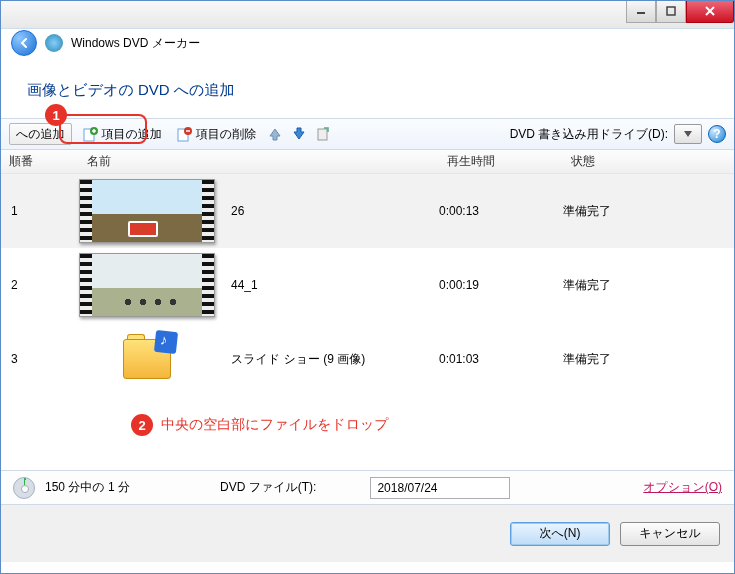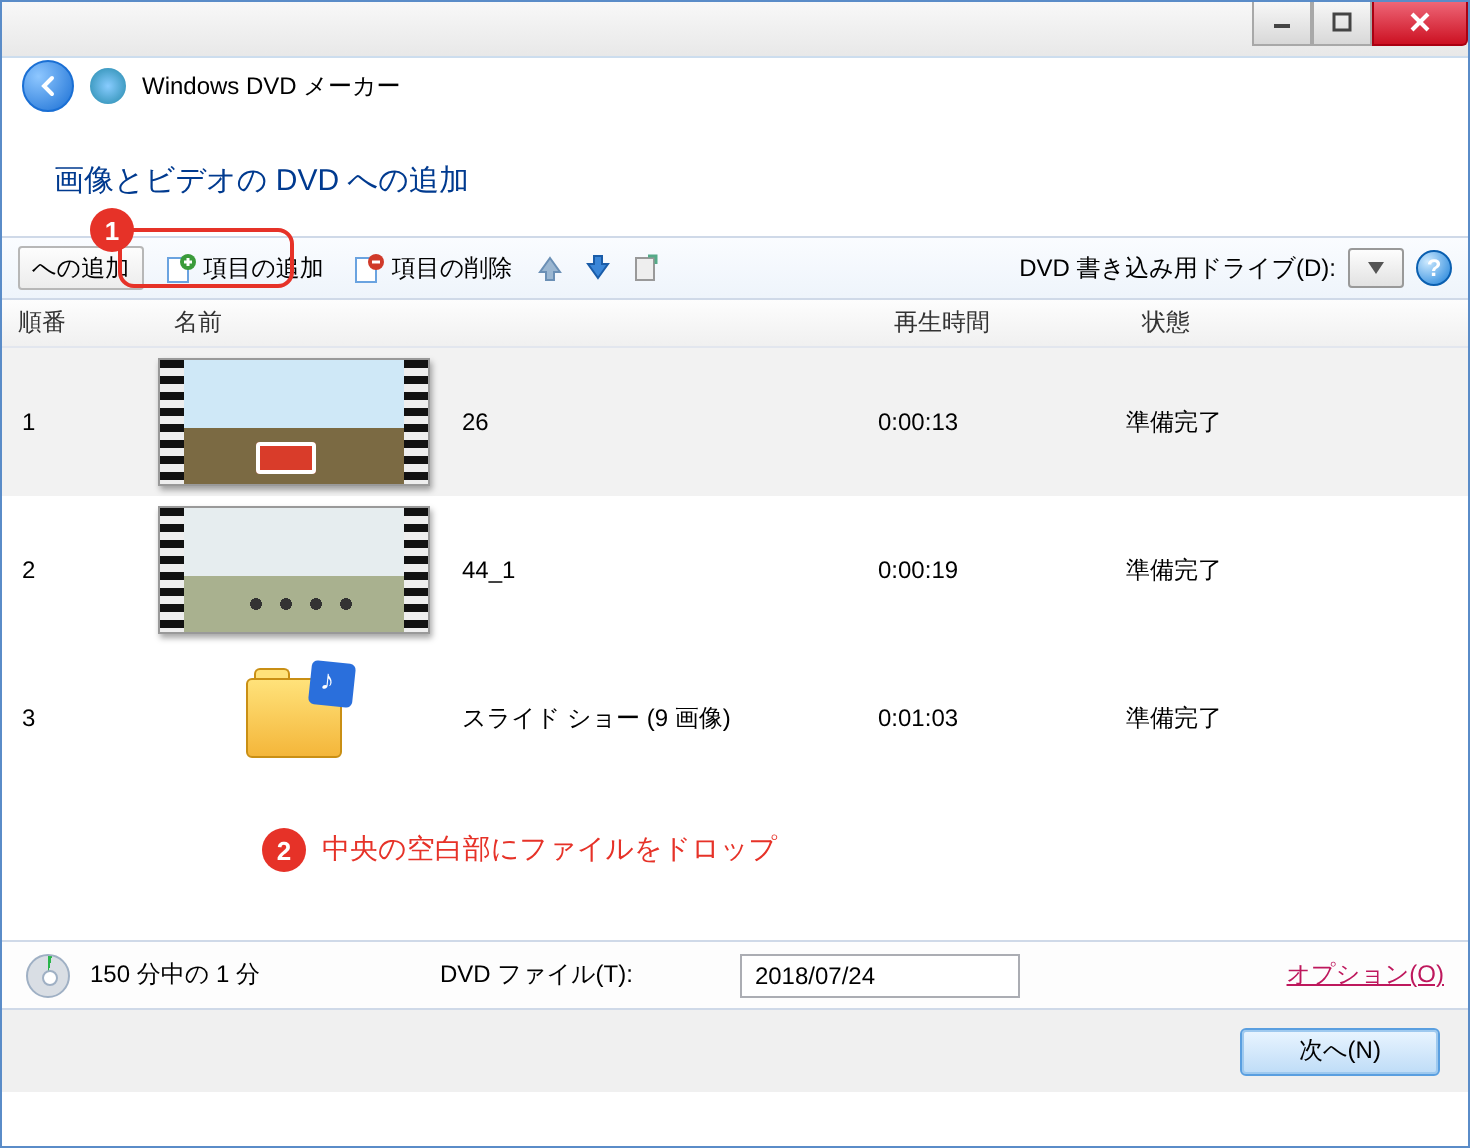--- a/index.html
+++ b/index.html
@@ -54,21 +54,21 @@
 .rowname { padding-left: 12px; }
 .droplabel { display: flex; align-items: center; gap: 8px; padding: 18px 0 0 130px; color: #e63228; font-size: 14px; }
 .badge { width: 22px; height: 22px; border-radius: 50%; background: #e63228; color: #fff; display: flex; align-items: center; justify-content: center; font-size: 13px; font-weight: bold; }
 .callout1 { position: absolute; left: 44px; top: -15px; width: 22px; height: 22px; border-radius: 50%; background: #e63228; color:#fff; display:flex; align-items:center; justify-content:center; font-size:13px; font-weight: bold; z-index: 5; }
 .callout1box { position: absolute; left: 58px; top: -5px; width: 88px; height: 30px; border: 2px solid #e63228; border-radius: 8px; z-index: 4; pointer-events: none; }
 .statusbar { height: 34px; border-top: 1px solid #cfd9e8; background: #fdfdfd; display: flex; align-items: center; padding: 0 12px; gap: 10px; }
 .disc { width: 22px; height: 22px; border-radius: 50%; background: conic-gradient(#2ab54b 0 3%, #d9dee4 3% 100%); border: 1px solid #9fb0c4; position: relative; }
 .disc::after { content:""; position:absolute; left:50%; top:50%; width:6px; height:6px; margin:-3px 0 0 -3px; background:#fff; border-radius:50%; border:1px solid #9fb0c4; }
 .titleinp { width: 140px; height: 22px; border:1px solid #abadb3; padding: 0 6px; font-size: 12px; margin-left: 44px; }
 .optlink { color: #be185d; text-decoration: underline; cursor: pointer; margin-left: auto; }
-.footer { height: 42px; border-top: 1px solid #cfd9e8; background: #f0f0f0; display: flex; align-items: center; justify-content: flex-end; padding: 0 14px; gap: 10px; }
+.footer { height: 58px; border-top: 1px solid #cfd9e8; background: #f0f0f0; display: flex; align-items: center; justify-content: flex-end; padding: 0 14px; gap: 10px; }
 .btn { width: 100px; height: 24px; background: linear-gradient(#fdfdfd,#e4e4e4); border: 1px solid #8a8a8a; border-radius: 3px; font-size: 12px; }
 .btn.primary { background: linear-gradient(#eaf5ff,#bedcf7); border-color:#5a9fe0; box-shadow: 0 0 0 1px #9ec9ef inset; }
 </style>
 </head>
 <body>
 
 <div class="window">
 
   <div class="titlebar">
     <div class="winbtns">
@@ -214,15 +214,16 @@
     <div class="statusbar">
       <div class="disc"></div>
       <span>150 分中の 1 分</span>
       <span style="margin-left:80px;">DVD ファイル(T):</span>
       <input class="titleinp" value="2018/07/24" style="">
       <span class="optlink">オプション(O)</span>
     </div>
 
     <div class="footer">
       <button class="btn primary">次へ(N)</button>
+      <button class="btn">キャンセル</button>
     </div>
   </div>
 </div>
 
 </body></html>

